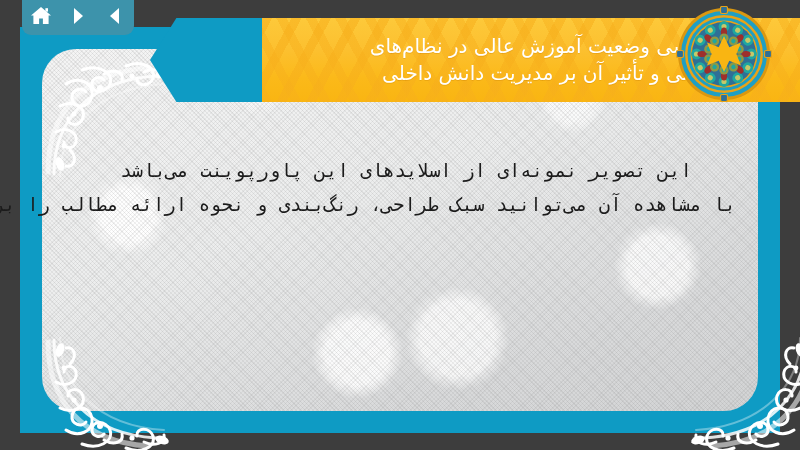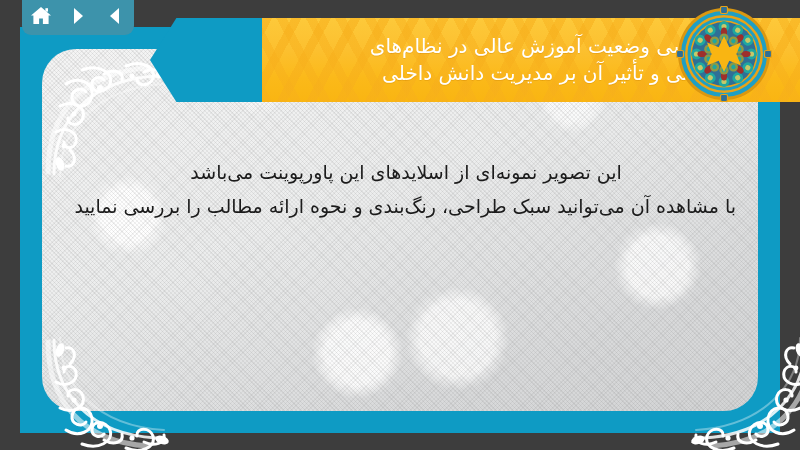--- a/index.html
+++ b/index.html
@@ -91,21 +91,21 @@
   #medallion{position:absolute;left:676px;top:6px;width:96px;height:96px;z-index:35;}
   #medallion svg{display:block;}
 
   
   #body-text{
     position:absolute;left:56px;top:128px;right:44px;
     z-index:20;text-align:center;direction:rtl;
   }
   .tline{
     color:#1b1b1b;font-size:19px;line-height:34px;
-    white-space:nowrap;letter-spacing:0;
+    white-space:nowrap;letter-spacing:0;font-family:Liberation Mono, monospace;
   }
 </style>
 </head>
 <body>
 
 <div id="stage">
 
   <div id="navbar">
     <div class="navbtn" title="قبلی">
       <span>

